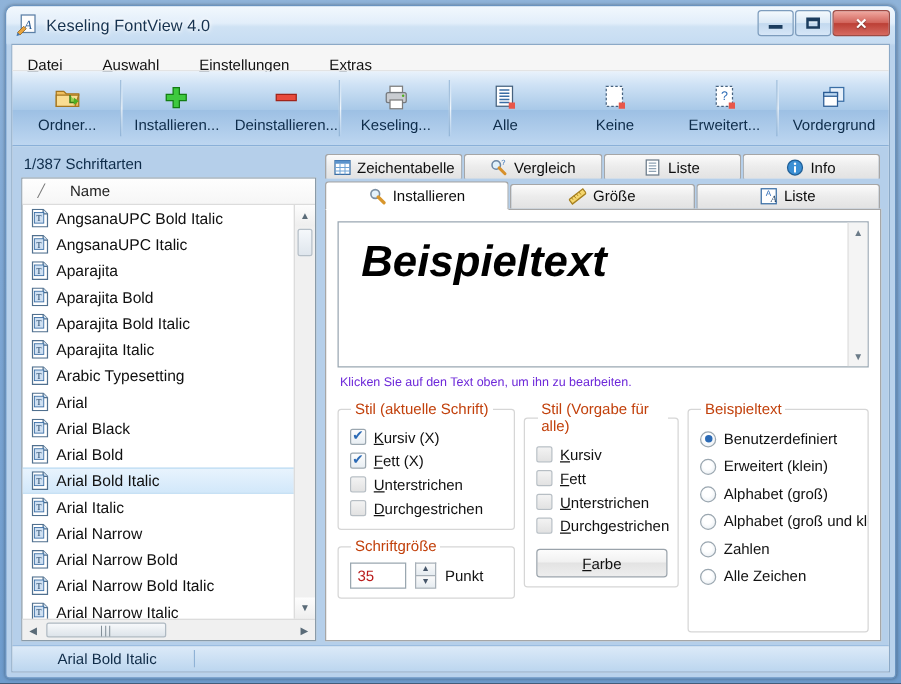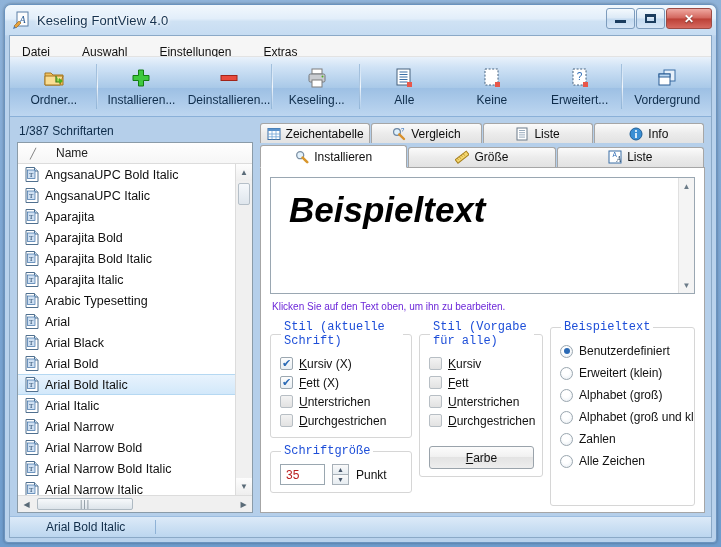--- a/index.html
+++ b/index.html
@@ -204,21 +204,21 @@
   .groups { display: flex; gap: 7px; flex: 1; min-height: 0; }
   .gcol { display: flex; flex-direction: column; gap: 6px; }
   .col1 { width: 142px; }
   .col2 { width: 124px; }
   .col3 { flex: 1; min-width: 0; }
   fieldset.grp {
     border: 1px solid #d6d6d6; border-radius: 3px; margin: 0;
     padding: 6px 8px 7px 9px; min-width: 0;
   }
   fieldset.grp legend {
-    font-size: 12px; color: #1d4ed8; padding: 0 3px; margin-left: 1px; font-family: Liberation Mono, monospace;
+    font-size: 12px; color: #c2410c; padding: 0 3px; margin-left: 1px;
   }
   .chk-row, .rad-row {
     display: flex; align-items: center; gap: 6px;
     font-size: 12px; color: #111; height: 19px; white-space: nowrap;
   }
   .rad-row { height: 22px; }
   .cbox {
     width: 13px; height: 13px; flex: none; border: 1px solid #9ba7b0;
     border-radius: 2px;
     background: linear-gradient(180deg,#fdfdfd,#e8eef3);
@@ -233,21 +233,21 @@
     width: 13px; height: 13px; flex: none; border: 1px solid #9ba7b0;
     border-radius: 50%;
     background: radial-gradient(circle at 45% 38%, #ffffff 35%, #e3eaf0 100%);
     display: flex; align-items: center; justify-content: center;
   }
   .radio.on::after {
     content: ''; width: 6px; height: 6px; border-radius: 50%;
     background: #2b6ab5;
   }
   .btn-farbe {
-    margin: 16px auto 0; display: block; width: 100%; height: 23px;
+    margin: 9px auto 0; display: block; width: 100%; height: 23px;
     border: 1px solid #9aa3ab; border-radius: 3px;
     background: linear-gradient(180deg,#fcfcfc 0%,#f1f1f1 45%,#e3e3e3 50%,#eeeeee 100%);
     font-size: 12px; color: #101010; font-family: "Liberation Sans", sans-serif;
   }
   .size-row { display: flex; align-items: center; gap: 7px; }
   .size-input {
     width: 45px; height: 21px; border: 1px solid #9aa7b0; background: #fff;
     display: flex; align-items: center; padding-left: 5px;
     font-size: 12px; color: #b91c1c;
   }

